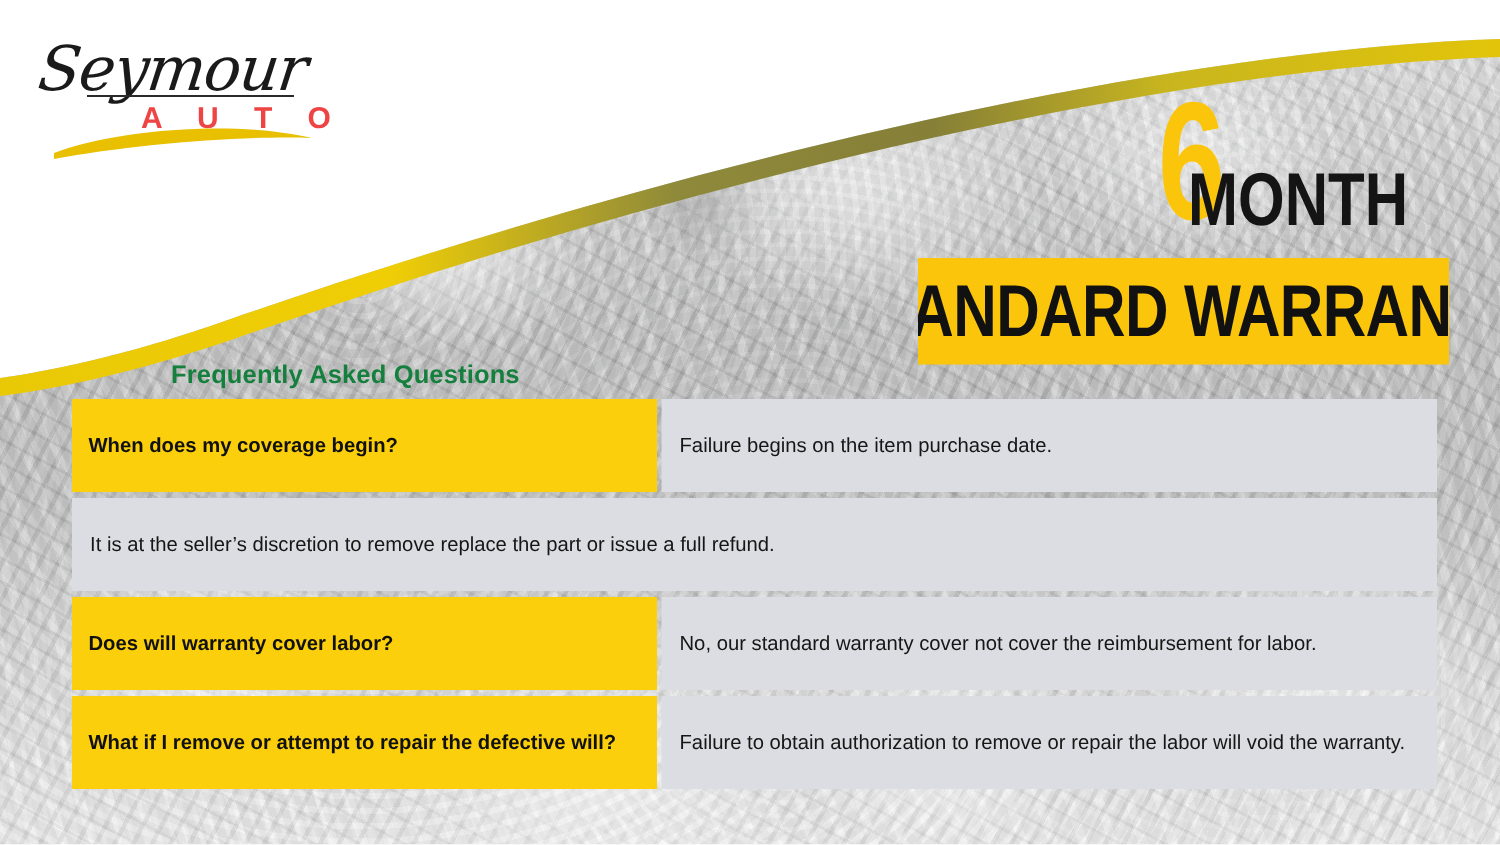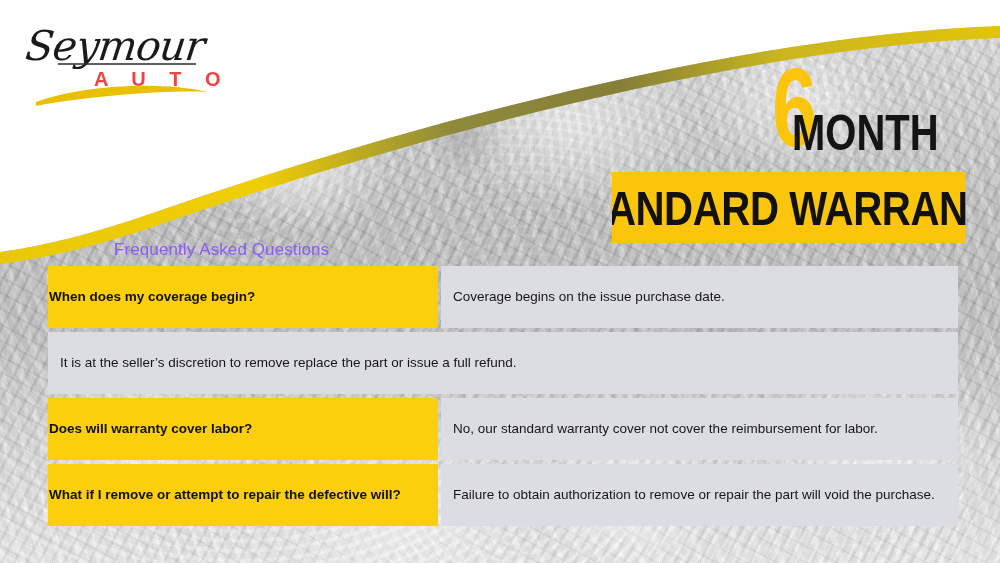--- a/index.html
+++ b/index.html
@@ -157,23 +157,23 @@
     white-space: nowrap;
     letter-spacing: -0.5px;
   }
 
   
   .faq-heading {
     position: absolute;
     left: 114px;
     top: 240px;
     font-family: "Liberation Sans", sans-serif;
-    font-weight: normal;
+    font-weight: bold;
     font-size: 17px;
-    color: #8b5cf6;
+    color: #15803d;
     letter-spacing: 0.1px;
     text-align: right;
   }
 
   
   .faq-table {
     position: absolute;
     left: 48px;
     top: 266px;
     width: 910px;
@@ -184,21 +184,21 @@
   .faq-row {
     display: flex;
     gap: 3px;
     min-height: 62px;
   }
   .q-cell {
     width: 390px;
     flex: 0 0 390px;
     background: #FBCF0B;
     box-sizing: border-box;
-    padding: 9px 12px 9px 1px;
+    padding: 9px 12px 9px 11px;
     display: flex;
     align-items: center;
     font-family: "Liberation Sans", sans-serif;
     font-weight: bold;
     font-size: 13.5px;
     line-height: 1.35;
     color: #111111;
   }
   .a-cell {
     flex: 1 1 auto;
@@ -265,21 +265,21 @@
 
   <div class="faq-heading">Frequently Asked Questions</div>
 
   <div class="faq-table">
 
     <div class="faq-row">
       <div class="q-cell">
         <span>When does my coverage begin?</span>
       </div>
       <div class="a-cell">
-        <span>Coverage begins on the issue purchase date.</span>
+        <span>Failure begins on the item purchase date.</span>
       </div>
     </div>
 
     <div class="faq-row">
       <div class="a-cell">
         <span>It is at the seller’s discretion to remove replace the part or issue a full refund.</span>
       </div>
     </div>
 
     <div class="faq-row">
@@ -289,19 +289,19 @@
       <div class="a-cell">
         <span>No, our standard warranty cover not cover the reimbursement for labor.</span>
       </div>
     </div>
 
     <div class="faq-row">
       <div class="q-cell">
         <span>What if I remove or attempt to repair the defective will?</span>
       </div>
       <div class="a-cell">
-        <span>Failure to obtain authorization to remove or repair the part will void the purchase.</span>
+        <span>Failure to obtain authorization to remove or repair the labor will void the warranty.</span>
       </div>
     </div>
 
   </div>
 
 </div>
 
 </body></html>

